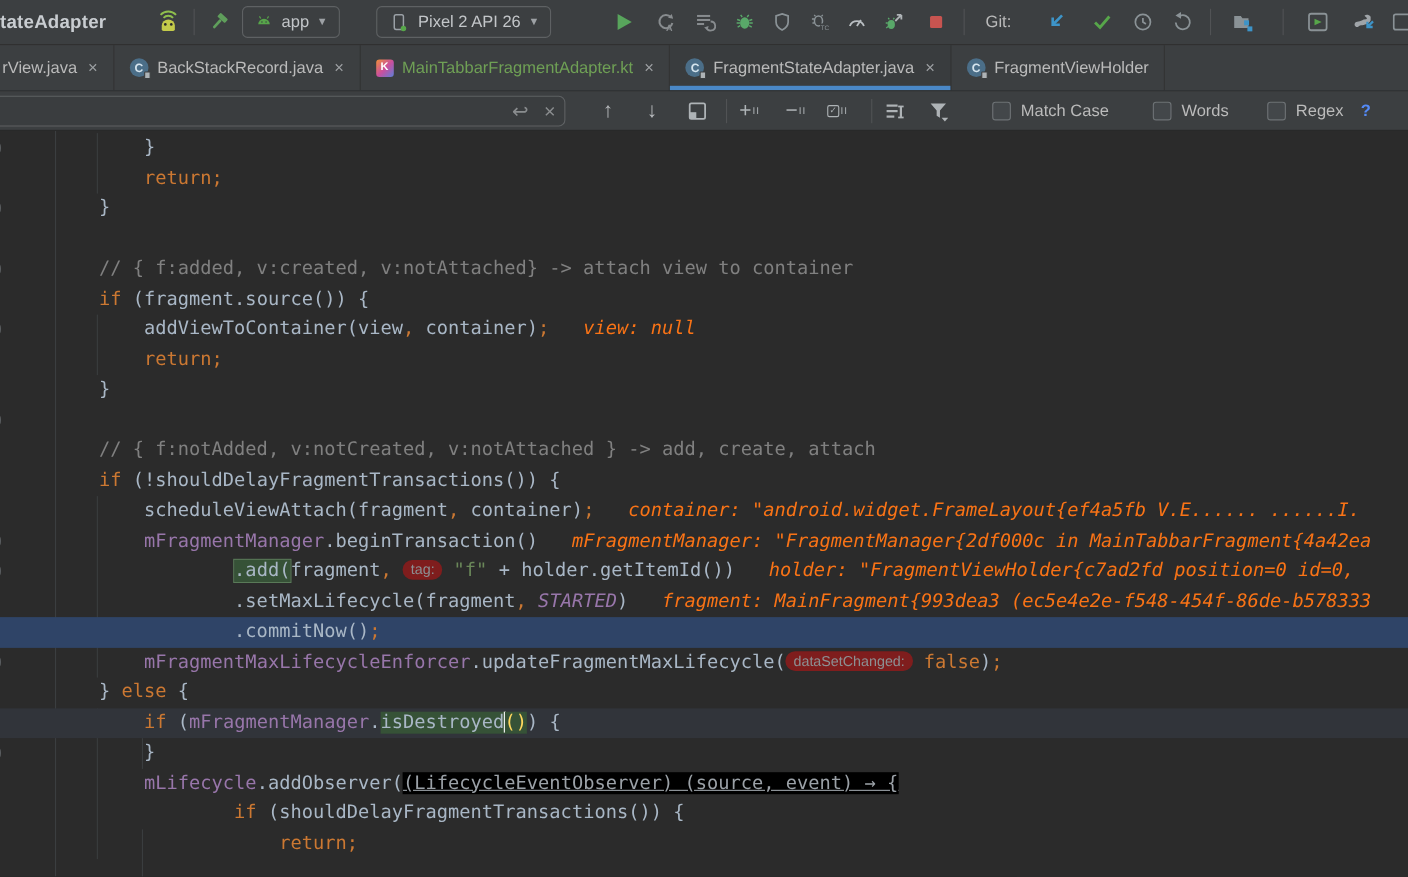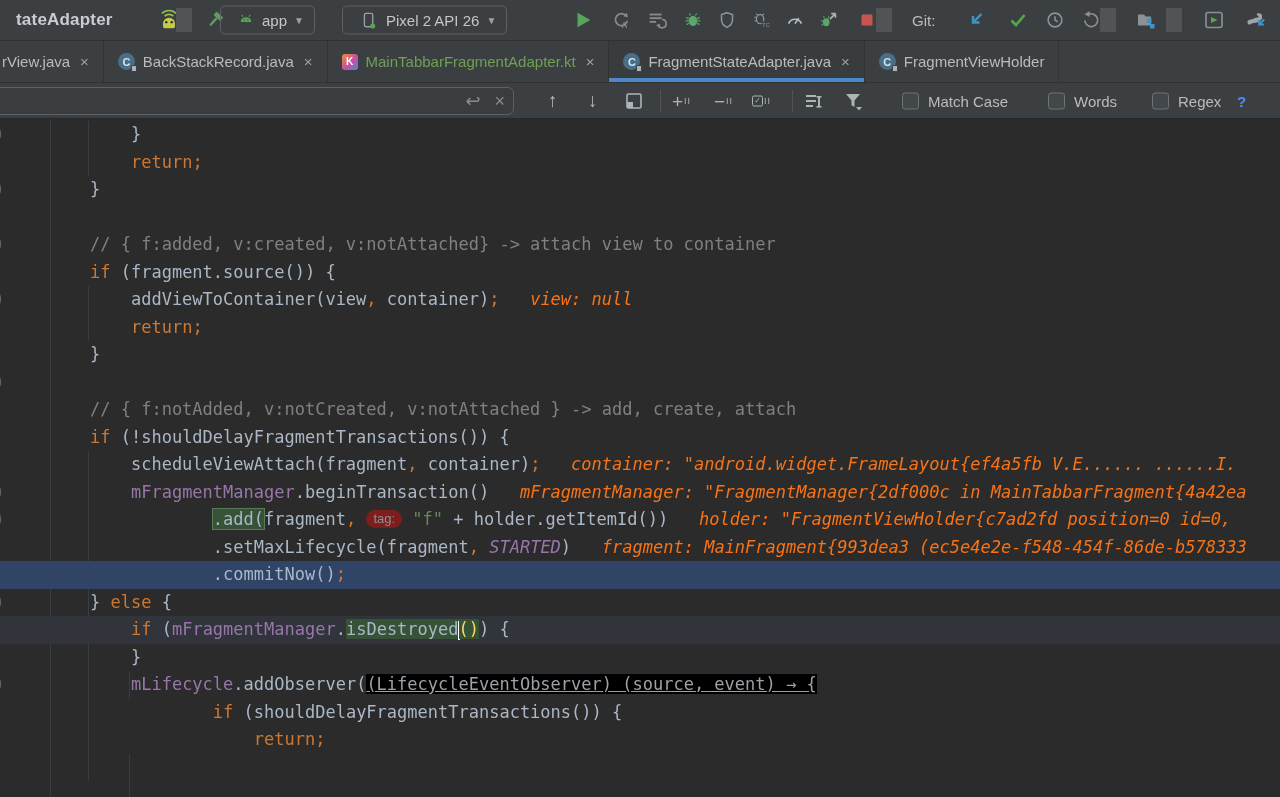--- a/index.html
+++ b/index.html
@@ -2,21 +2,21 @@
 <html><head>
 <meta charset="utf-8">
 <style>
   html,body{margin:0;padding:0;background:#2B2B2B;}
   *{box-sizing:border-box;}
   .stage{position:relative;width:1280px;height:797px;overflow:hidden;background:#2B2B2B;
          font-family:"Liberation Sans",sans-serif;}
 
   
   .titlebar{position:absolute;left:0;top:0;width:1280px;height:41px;background:#3C3F41;border-bottom:1px solid #303030;}
-  .titlebar .tb-item{position:absolute;top:50%;transform:translateY(-50%);display:flex;align-items:center;justify-content:center;padding-left:16px;}
+  .titlebar .tb-item{position:absolute;top:50%;transform:translateY(-50%);display:flex;align-items:center;justify-content:center;}
   .win-title{color:#C9CDD1;font-size:17px;font-weight:600;letter-spacing:.2px;white-space:nowrap;}
   .tb-divider{width:1px;height:24px;background:#515355;}
   .combo{height:29px;border:1px solid #5E6163;border-radius:5px;display:flex;align-items:center;gap:7px;padding:0 10px;color:#C3C6C9;font-size:15px;white-space:nowrap;}
   .combo .caret{color:#9DA1A5;font-size:10px;}
   .git-label{color:#BBBBBB;font-size:15px;}
 
   
   .tabbar{position:absolute;left:0;top:41px;width:1280px;height:42px;background:#3C3F41;border-bottom:1px solid #2F3133;display:flex;overflow:hidden;align-items:center;}
   .tab{position:relative;display:flex;align-items:center;gap:8px;padding:0 14px;font-size:15px;color:#BBBBBB;
        border-right:1px solid #323434;white-space:nowrap;height:100%;}
@@ -383,20 +383,21 @@
         <div class="code-line"><span class="c-plain">    </span><span class="c-kw">return</span><span class="c-punct">;</span></div>
         <div class="code-line"><span class="c-plain">}</span></div>
         <div class="code-line"></div>
         <div class="code-line"><span class="c-cmt">// { f:notAdded, v:notCreated, v:notAttached } -&gt; add, create, attach</span></div>
         <div class="code-line"><span class="c-kw">if</span><span class="c-plain"> (!shouldDelayFragmentTransactions()) {</span></div>
         <div class="code-line"><span class="c-plain">    scheduleViewAttach(fragment</span><span class="c-punct">,</span><span class="c-plain"> container)</span><span class="c-punct">;</span><span class="c-hint">   container: "android.widget.FrameLayout{ef4a5fb V.E...... ......I.</span></div>
         <div class="code-line"><span class="c-plain">    </span><span class="c-field">mFragmentManager</span><span class="c-plain">.beginTransaction()</span><span class="c-hint">   mFragmentManager: "FragmentManager{2df000c in MainTabbarFragment{4a42ea</span></div>
         <div class="code-line"><span class="c-plain">            </span><span class="c-match">.add(</span><span class="c-plain">fragment</span><span class="c-punct">,</span><span class="c-plain"> </span><span class="c-chip">tag:</span><span class="c-plain"> </span><span class="c-str">"f"</span><span class="c-plain"> + holder.getItemId())</span><span class="c-hint">   holder: "FragmentViewHolder{c7ad2fd position=0 id=0,</span></div>
         <div class="code-line"><span class="c-plain">            .setMaxLifecycle(fragment</span><span class="c-punct">,</span><span class="c-plain"> </span><span class="c-const">STARTED</span><span class="c-plain">)</span><span class="c-hint">   fragment: MainFragment{993dea3 (ec5e4e2e-f548-454f-86de-b578333</span></div>
         <div class="code-line exec"><span class="c-plain">            .commitNow()</span><span class="c-punct">;</span></div>
+        <div class="code-line"><span class="c-plain">    </span><span class="c-field">mFragmentMaxLifecycleEnforcer</span><span class="c-plain">.updateFragmentMaxLifecycle(</span><span class="c-chip">dataSetChanged:</span><span class="c-plain"> </span><span class="c-kw">false</span><span class="c-plain">)</span><span class="c-punct">;</span></div>
         <div class="code-line"><span class="c-plain">} </span><span class="c-kw">else</span><span class="c-plain"> {</span></div>
         <div class="code-line caretline"><span class="c-plain">    </span><span class="c-kw">if</span><span class="c-plain"> (</span><span class="c-field">mFragmentManager</span><span class="c-plain">.</span><span class="c-match2">isDestroyed</span><span class="c-caret"></span><span class="c-brace">()</span><span class="c-plain">) {</span></div>
         <div class="code-line"><span class="c-plain">    }</span></div>
         <div class="code-line"><span class="c-plain">    </span><span class="c-field">mLifecycle</span><span class="c-plain">.addObserver(</span><span class="c-fold">(LifecycleEventObserver) (source, event) → {</span></div>
         <div class="code-line"><span class="c-plain">            </span><span class="c-kw">if</span><span class="c-plain"> (shouldDelayFragmentTransactions()) {</span></div>
         <div class="code-line"><span class="c-plain">                </span><span class="c-kw">return</span><span class="c-punct">;</span></div>
       </div>
   </div>
 
 </div>

